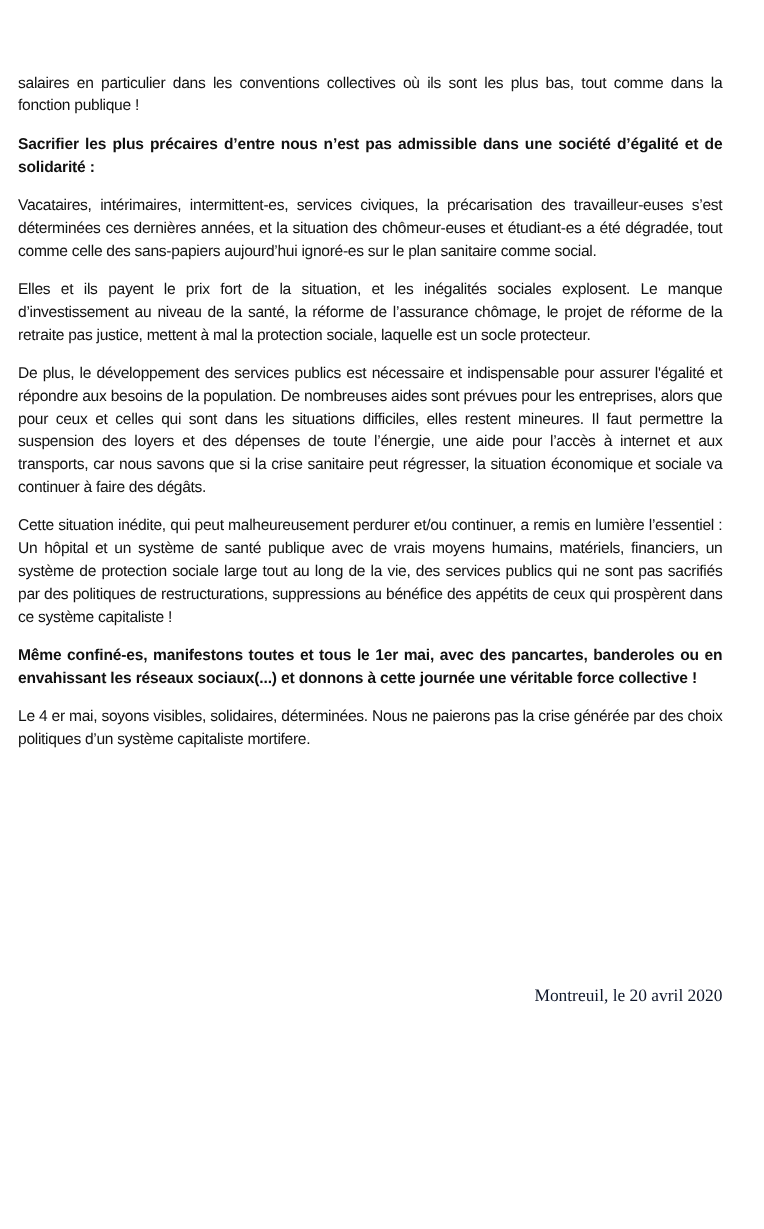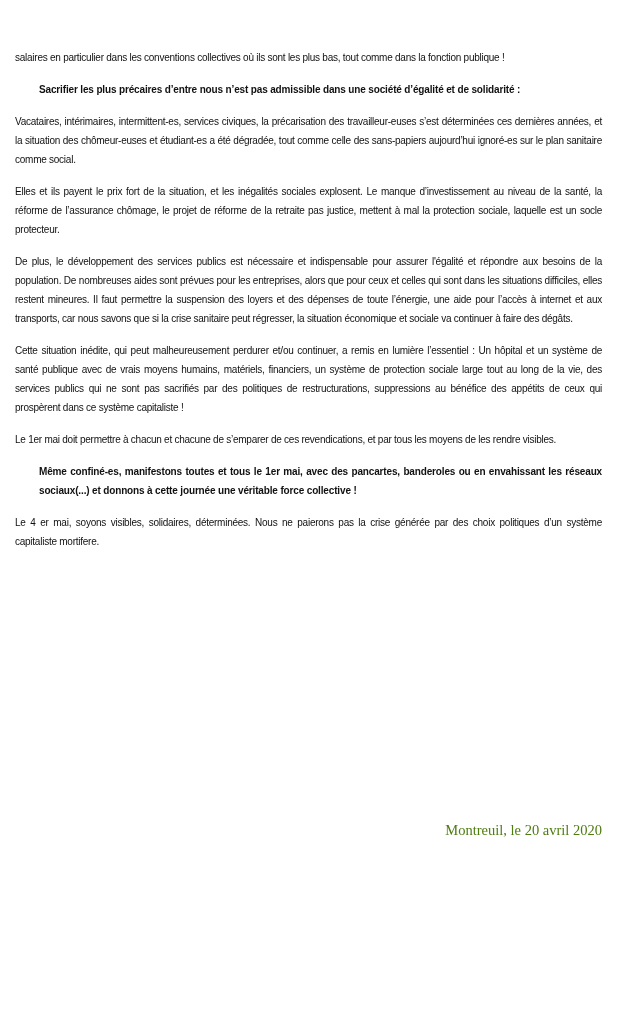--- a/index.html
+++ b/index.html
@@ -10,55 +10,53 @@
     body {
       width: 637px;
       height: 1024px;
       overflow: hidden;
       position: relative;
       color: #111111;
     }
     .page {
       position: absolute;
       left: 15px;
-      top: 48px;
+      top: 59px;
       width: 587px;
       font-family: "Liberation Sans", sans-serif;
-      font-size: 10px;
+      font-size: 13px;
       line-height: 19px;
       letter-spacing: -0.25px;
     }
     .para {
       margin: 0 0 13px 0;
       text-align: justify;
       text-align-last: left;
     }
     .para.bold {
       font-weight: bold;
       letter-spacing: -0.15px;
-      margin-left: 24px;
     }
     .signature {
       position: absolute;
       right: 35px;
       top: 821px;
       font-family: "Liberation Serif", serif;
       font-size: 14.5px;
       line-height: 18px;
-      color: #4d7c0f;
+      color: #0f172a;
     }
   </style>
 </head>
 <body>
 
 <div class="page">
   <p class="para">salaires en particulier dans les conventions collectives où ils sont les plus bas, tout comme dans la fonction publique !</p>
   <p class="para bold">Sacrifier les plus précaires d’entre nous n’est pas admissible dans une société d’égalité et de solidarité :</p>
   <p class="para">Vacataires, intérimaires, intermittent-es, services civiques, la précarisation des travailleur-euses s’est déterminées ces dernières années, et la situation des chômeur-euses et étudiant-es a été dégradée, tout comme celle des sans-papiers aujourd’hui ignoré-es sur le plan sanitaire comme social.</p>
   <p class="para">Elles et ils payent le prix fort de la situation, et les inégalités sociales explosent. Le manque d’investissement au niveau de la santé, la réforme de l’assurance chômage, le projet de réforme de la retraite pas justice, mettent à mal la protection sociale, laquelle est un socle protecteur.</p>
   <p class="para">De plus, le développement des services publics est nécessaire et indispensable pour assurer l'égalité et répondre aux besoins de la population. De nombreuses aides sont prévues pour les entreprises, alors que pour ceux et celles qui sont dans les situations difficiles, elles restent mineures. Il faut permettre la suspension des loyers et des dépenses de toute l’énergie, une aide pour l’accès à internet et aux transports, car nous savons que si la crise sanitaire peut régresser, la situation économique et sociale va continuer à faire des dégâts.</p>
   <p class="para">Cette situation inédite, qui peut malheureusement perdurer et/ou continuer, a remis en lumière l’essentiel : Un hôpital et un système de santé publique avec de vrais moyens humains, matériels, financiers, un système de protection sociale large tout au long de la vie, des services publics qui ne sont pas sacrifiés par des politiques de restructurations, suppressions au bénéfice des appétits de ceux qui prospèrent dans ce système capitaliste !</p>
-  <p class="para">Le 1er mai doit permettre à chacun et chacune de s’emparer de ces revendications, et par tous les moyens de les rendre visibles.</p>
   <p class="para bold">Même confiné-es, manifestons toutes et tous le 1er mai, avec des pancartes, banderoles ou en envahissant les réseaux sociaux(...) et donnons à cette journée une véritable force collective !</p>
   <p class="para">Le 4 er mai, soyons visibles, solidaires, déterminées. Nous ne paierons pas la crise générée par des choix politiques d’un système capitaliste mortifere.</p>
 </div>
 
 <div class="signature">Montreuil, le 20 avril 2020</div>
 
 </body></html>

